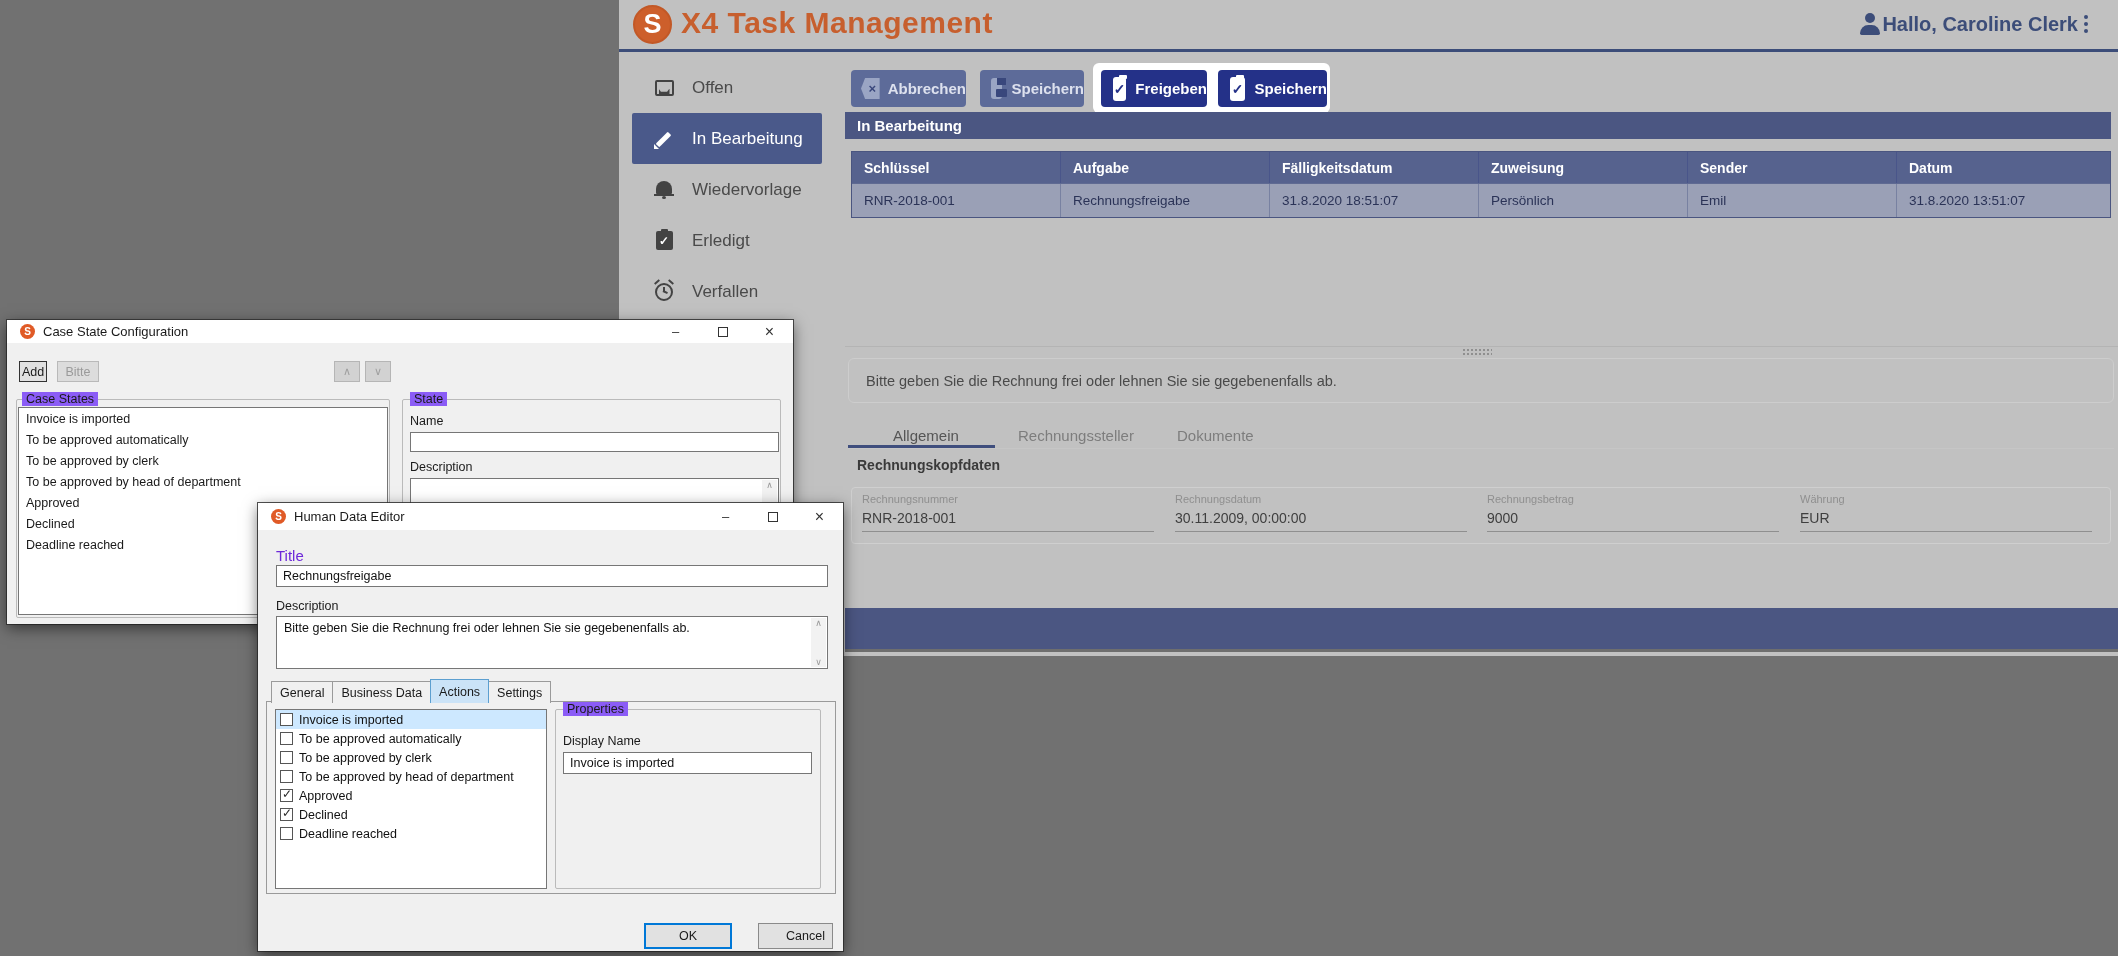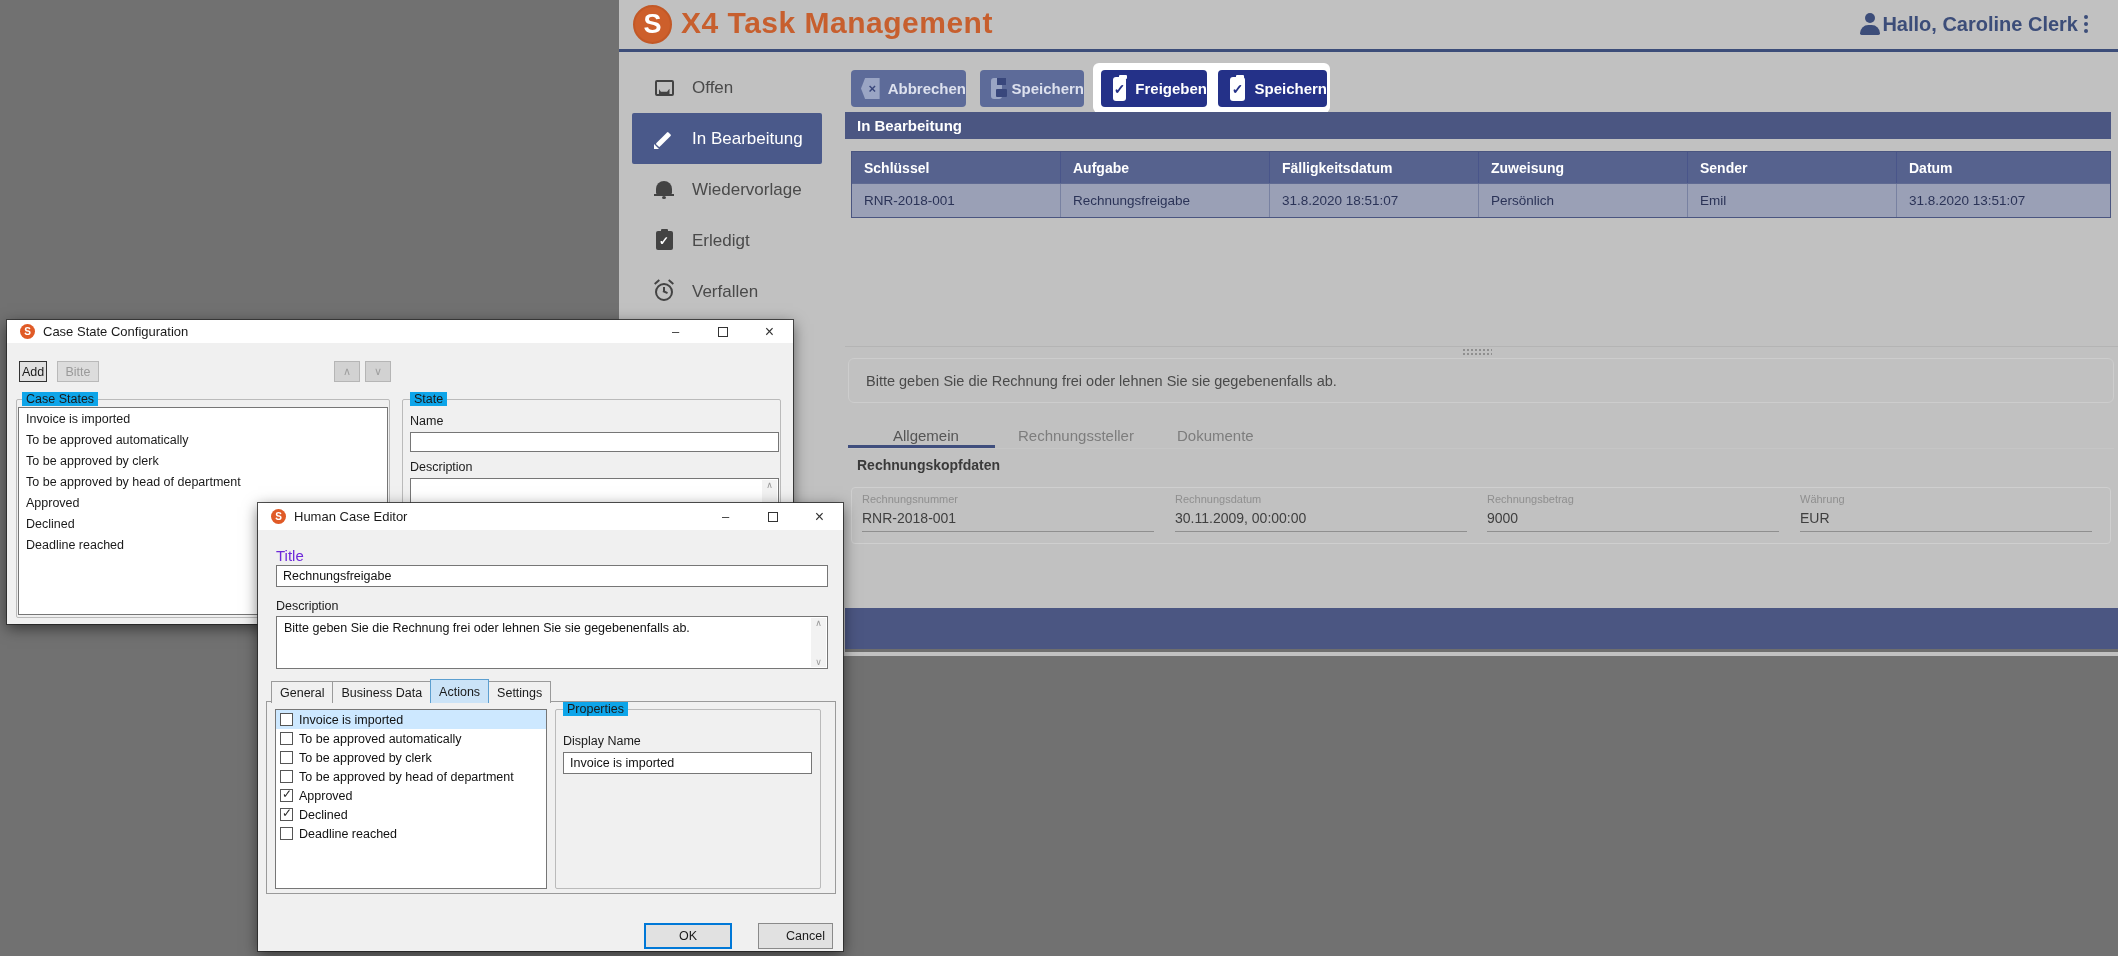--- a/index.html
+++ b/index.html
@@ -104,21 +104,21 @@
   .dlg-title{font-size:13px;color:#1a1a1a;}
   .dlg-controls{position:absolute;right:0;top:0;height:100%;display:flex;align-items:center;}
   .dlg-ctl{width:47px;height:100%;display:flex;align-items:center;justify-content:center;color:#333;cursor:pointer;font-size:13px;}
   .ctl-max i{display:block;width:10px;height:10px;border:1.4px solid #333;}
   .ctl-close{font-size:16px;}
   .win-btn{background:#e1e1e1;border:1px solid #8a8a8a;font-size:12.5px;color:#1a1a1a;display:flex;align-items:center;justify-content:center;cursor:pointer;font-family:"Liberation Sans",sans-serif;}
   .win-btn.default{border:1px solid #333;}
   .win-btn.disabled{background:#dcdcdc;border-color:#b9b9b9;color:#9a9a9a;}
   .win-input{background:#fff;border:1px solid #767676;font-size:12.5px;color:#111;padding:0 6px;display:flex;align-items:center;}
   .win-list{background:#fff;border:1px solid #767676;position:relative;}
-  .grp-legend{position:absolute;font-size:12.5px;color:#1a1a1a;background:#0ea5e9;padding:0 4px;z-index:2;}
+  .grp-legend{position:absolute;font-size:12.5px;color:#1a1a1a;background:#8b5cf6;padding:0 4px;z-index:2;}
   .grp-box{position:absolute;border:1px solid #bababa;border-radius:2px;}
   .scroll-arrows{position:absolute;right:1px;top:1px;bottom:1px;width:15px;background:#f2f2f2;display:flex;flex-direction:column;justify-content:space-between;align-items:center;color:#9a9a9a;font-size:9px;}
 
   
   #csc{left:7px;top:320px;width:786px;height:304px;}
   #csc .dlg-titlebar{height:23px;}
   #csc-add{left:12px;top:41px;width:28px;height:21px;position:absolute;}
   #csc-del{left:50px;top:41px;width:42px;height:21px;position:absolute;}
   .sq-btn{position:absolute;top:41px;width:26px;height:21px;background:#d2d2d2;border:1px solid #b5b5b5;color:#9f9f9f;font-size:11px;display:flex;align-items:center;justify-content:center;}
   #csc-up{left:327px;}
@@ -336,21 +336,21 @@
       <div class="scroll-arrows">
           <span>∧</span>
           <span>∨</span>
         </div>
     </div>
   </div>
 
   <div class="dialog" id="hte">
     <div class="dlg-titlebar">
       <span class="dlg-logo">S</span>
-      <span class="dlg-title">Human Case Editor</span>
+      <span class="dlg-title">Human Data Editor</span>
       <span class="dlg-controls">
         <span class="dlg-ctl">–</span>
         <span class="dlg-ctl ctl-max">
             <i></i>
           </span>
         <span class="dlg-ctl ctl-close">×</span>
       </span>
     </div>
     <div id="hte-title-label">Title</div>
     <div class="win-input" id="hte-title-input">Rechnungsfreigabe</div>

